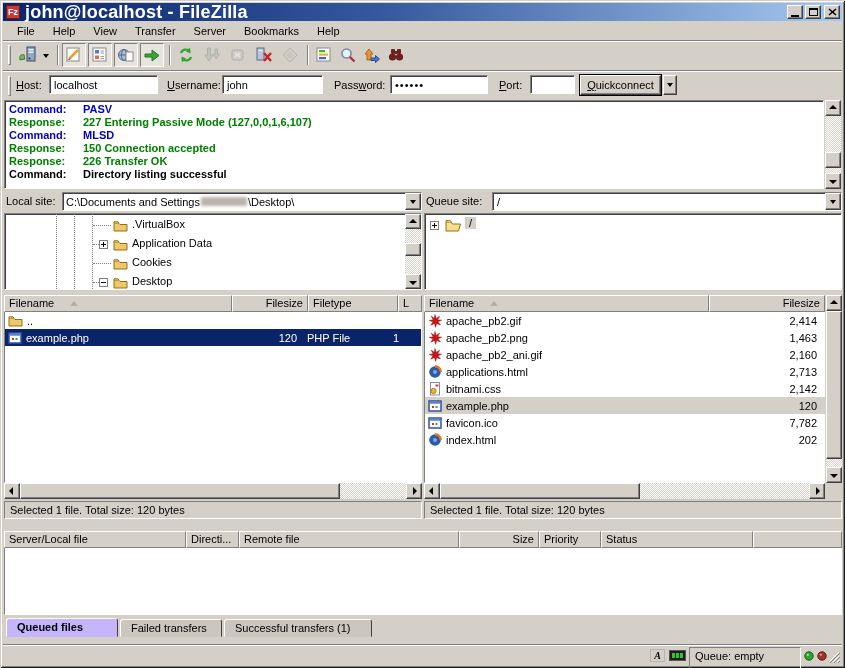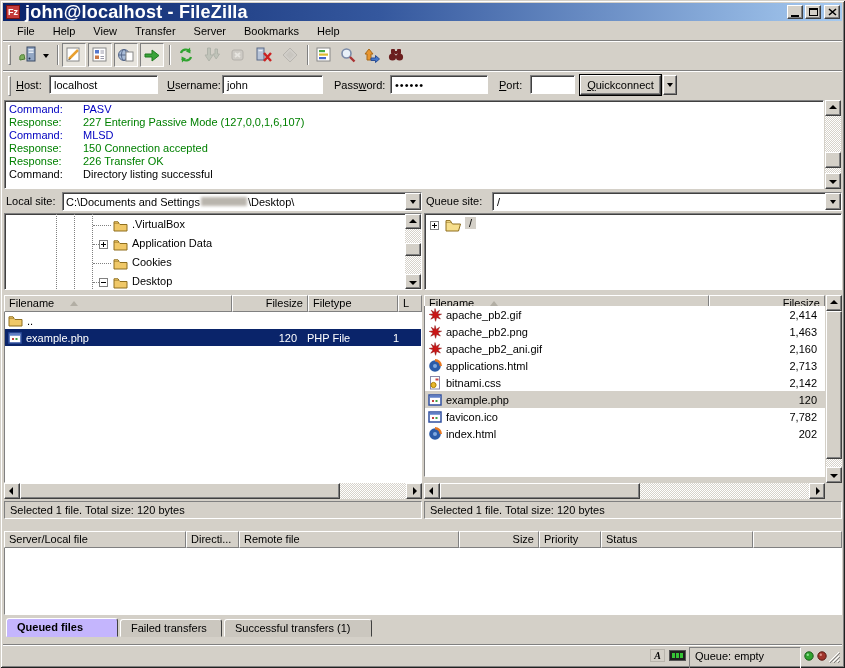--- a/index.html
+++ b/index.html
@@ -43,21 +43,21 @@
     padding:3px 4px;line-height:12px;overflow:hidden;white-space:nowrap;}
   .btn3d{position:absolute;background:#D4D0C8;border:1px solid;border-color:#fff #404040 #404040 #fff;
     box-shadow:0 0 0 1px #000, inset -1px -1px 0 #808080;display:flex;align-items:center;justify-content:center;}
   .cmbbtn{background:#D4D0C8;border:1px solid;border-color:#fff #404040 #404040 #fff;
     box-shadow:inset -1px -1px 0 #808080;display:flex;align-items:center;justify-content:center;}
   
   .sunkw{background:#fff;border:1px solid;border-color:#808080 #fff #fff #808080;box-shadow:inset 1px 1px 0 #404040;}
   .statusbox{position:absolute;border:1px solid;border-color:#808080 #fff #fff #808080;
     padding:2px 5px;line-height:13px;}
   
-  .logline{display:flex;height:13px;line-height:13px;}
+  .logline{display:flex;height:13px;line-height:13px;font-weight:bold;}
   .loglab{width:74px;flex:none;}
   .command{color:#0000C0;}
   .response{color:#008000;}
   .statusk{color:#000;}
   
   .scroll{position:absolute;background:#E9E6DF;background-image:repeating-conic-gradient(#FFFFFF 0% 25%,#D6D2CA 0% 50%);background-size:2px 2px;}
   .sbtn{position:absolute;background:#D4D0C8;border:1px solid;border-color:#fff #404040 #404040 #fff;
     box-shadow:inset -1px -1px 0 #808080;display:flex;align-items:center;justify-content:center;}
   .sthumb{position:absolute;background:#D4D0C8;border:1px solid;border-color:#fff #404040 #404040 #fff;
     box-shadow:inset -1px -1px 0 #808080;}
@@ -455,21 +455,21 @@
     <div class="scroll" style="left:402px;top:103px;width:16px;height:188px">
       <span class="sbtn" style="left:0;top:0;width:16px;height:16px">
           <span class="tU"></span>
         </span>
       <span class="sthumb" style="left:0;top:16px;width:16px;height:148px"></span>
       <span class="sbtn" style="left:0;bottom:0;width:16px;height:16px">
           <span class="tD"></span>
         </span>
     </div>
 
-    <div class="abs sunkw" style="left:0;top:114px;width:401px;height:171px;box-shadow:none;border-top:none;border-right:none;overflow:hidden">
+    <div class="abs sunkw" style="left:0;top:120px;width:401px;height:171px;box-shadow:none;border-top:none;border-right:none;overflow:hidden">
       <div class="frow">
         <span class="fi">
             <svg width="14" height="14">
               <path d="M7 0.5 L8.2 4.4 L11.6 2.2 L9.6 5.8 L13.6 6.2 L9.9 7.8 L12.4 11 L8.6 9.4 L7.6 13.3 L6.5 9.4 L2.8 11.2 L5.1 7.8 L1.2 6.4 L5.2 5.8 L3.2 2.2 L6.4 4.3 Z" fill="#CC1515" stroke="#8A0E0E" stroke-width="0.5"></path>
             </svg>
           </span>
         <span style="flex:1">apache_pb2.gif</span>
           <span class="num" style="width:110px;padding-right:8px">2,414</span>
       </div>
       <div class="frow">

